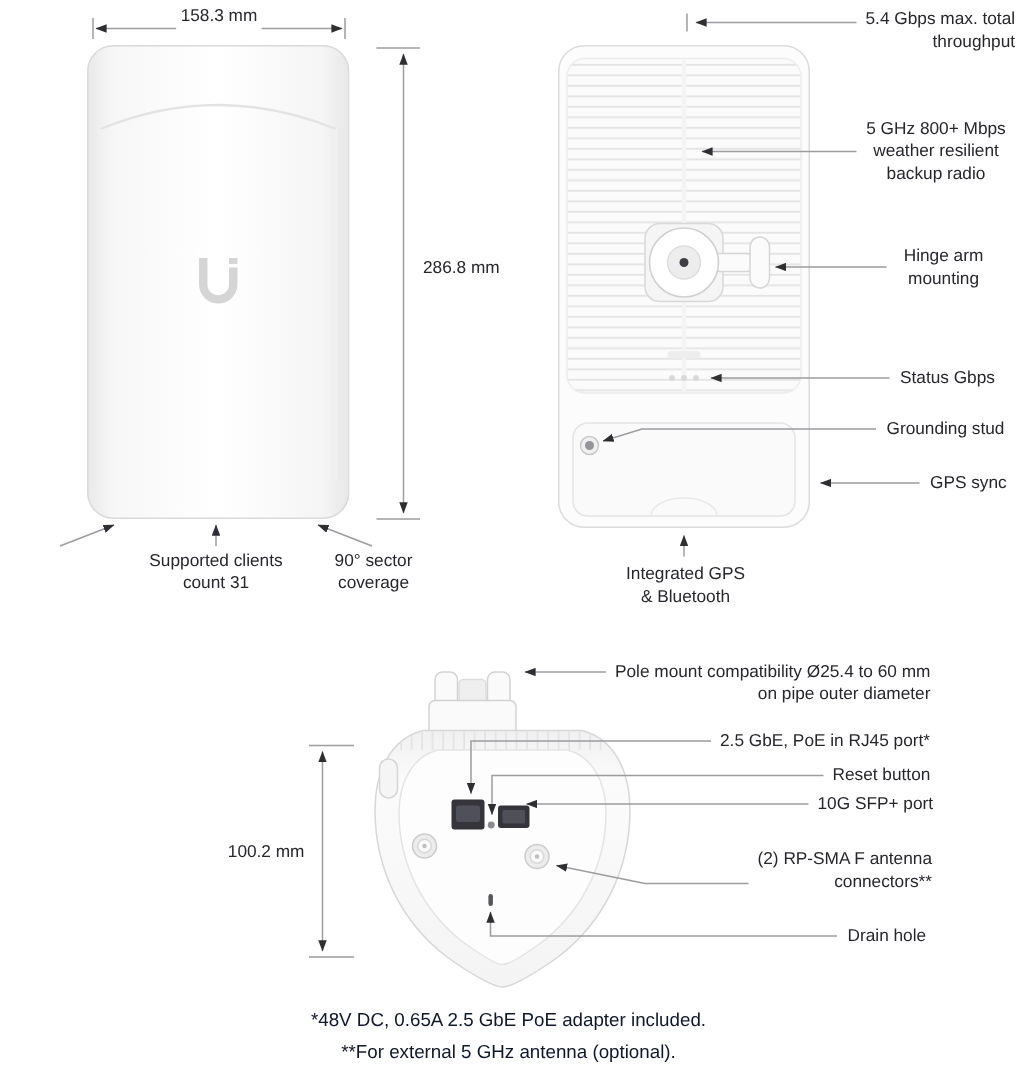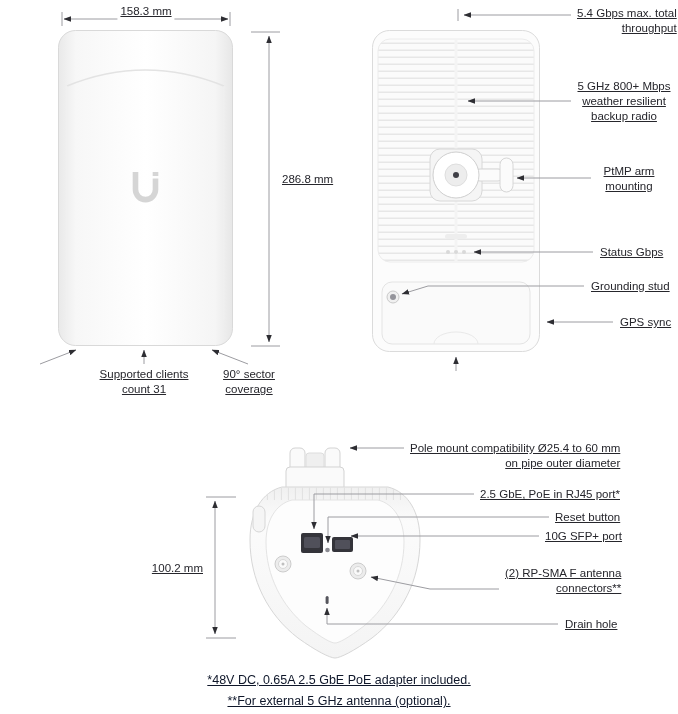--- a/index.html
+++ b/index.html
@@ -13,21 +13,20 @@
     color: #26262c;
   }
   .dev { position: absolute; }
   .layer { position: absolute; left: 0; top: 0; }
   .label {
     position: absolute;
     font-size: 11.5px;
     line-height: 15px;
     white-space: pre;
     color: #26262c;
-    text-decoration: underline;
   }
   .lc { transform: translateX(-50%); text-align: center; }
   .ll { text-align: right; }
   .lr { transform: translateX(-100%); }
   .dim { background: #ffffff; padding: 1px 3px; }
   .fn { font-size: 12.5px; color: #0f172a; }
 </style>
 </head>
 <body>
 
@@ -176,25 +175,27 @@
   <div class="label lc" style="left:144px;top:367px">Supported clients
 count 31</div>
   <div class="label lc" style="left:249px;top:367px">90° sector
 coverage</div>
 
   <div class="label ll" style="left:577px;top:6px">5.4 Gbps max. total
 throughput</div>
   <div class="label lc" style="left:624px;top:79px">5 GHz 800+ Mbps
 weather resilient
 backup radio</div>
-  <div class="label lc" style="left:629px;top:164px">PtMP arm
+  <div class="label lc" style="left:629px;top:164px">Hinge arm
 mounting</div>
   <div class="label ll" style="left:600px;top:245px">Status Gbps</div>
   <div class="label ll" style="left:591px;top:279px">Grounding stud</div>
   <div class="label ll" style="left:620px;top:315px">GPS sync</div>
+  <div class="label lc" style="left:457px;top:376px">Integrated GPS
+&amp; Bluetooth</div>
 
   <div class="label ll" style="left:410px;top:441px">Pole mount compatibility Ø25.4 to 60 mm
 on pipe outer diameter</div>
   <div class="label ll" style="left:480px;top:487px">2.5 GbE, PoE in RJ45 port*</div>
   <div class="label ll" style="left:555px;top:510px">Reset button</div>
   <div class="label ll" style="left:545px;top:529px">10G SFP+ port</div>
   <div class="label ll" style="left:505px;top:566px">(2) RP-SMA F antenna
 connectors**</div>
   <div class="label ll" style="left:565px;top:617px">Drain hole</div>
   <div class="label lr dim" style="left:206px;top:560px">100.2 mm</div>

